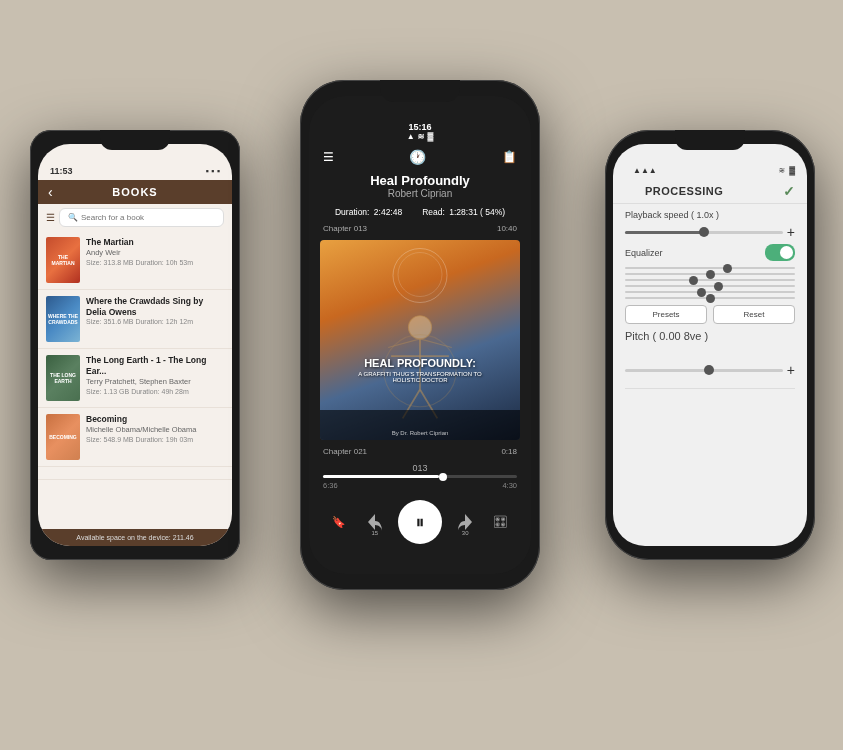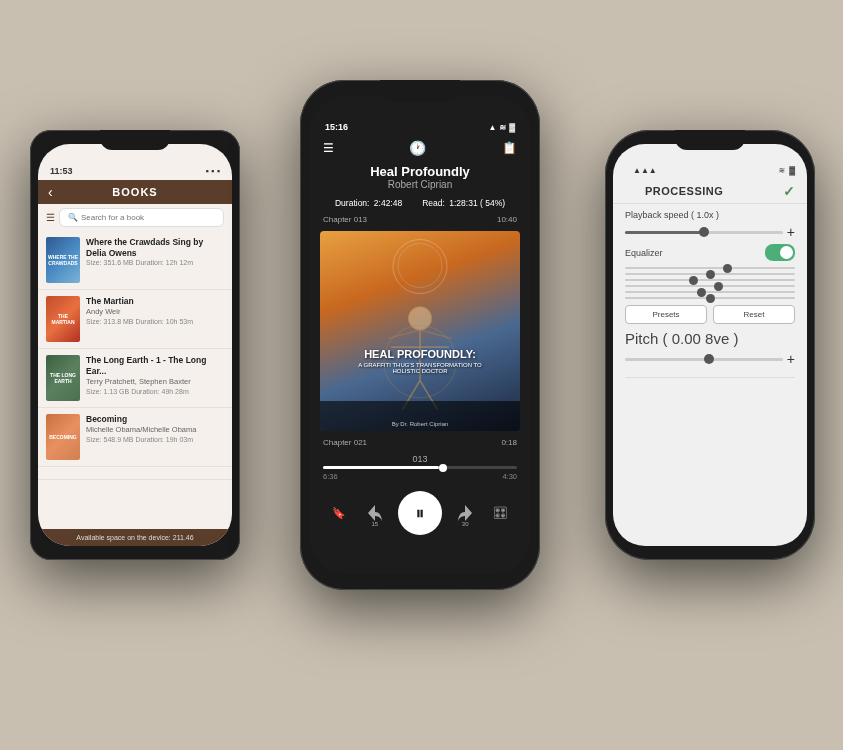--- a/index.html
+++ b/index.html
@@ -222,20 +222,21 @@
 
     
     .center-status-bar {
       display: flex;
       justify-content: space-between;
       align-items: center;
       padding: 26px 16px 4px;
       font-size: 9px;
       font-weight: 600;
       color: #fff;
+      flex-direction: column;
     }
     .center-top-bar {
       display: flex;
       justify-content: space-between;
       align-items: center;
       padding: 4px 14px 4px;
       color: #fff;
     }
     .center-book-header {
       text-align: center;
@@ -529,23 +530,23 @@
       border-radius: 4px;
       padding: 4px;
       font-size: 8px;
       color: #444;
       text-align: center;
     }
     .pitch-section {
       padding: 0 12px 6px;
     }
     .pitch-label {
-      font-size: 15px;
+      font-size: 11px;
       color: #444;
-      margin-bottom: 4px;
+      margin-bottom: 20px;
     }
     .pitch-slider-row {
       display: flex;
       align-items: center;
       gap: 4px;
     }
     .pitch-slider-track {
       flex: 1;
       height: 3px;
       background: #ccc;
@@ -599,37 +600,37 @@
           <span style="font-size:10px;color:#5a3e2b;">☰</span>
           <div class="left-search" style="margin:0;flex:1;">
             <span style="color:#aaa;font-size:8px;margin-right:3px;">🔍</span>
             <input type="text" style="font-size: 8px; border: none; outline: none; background: transparent; color: rgb(153, 153, 153); width: 100%;" placeholder="Search for a book">
           </div>
         </div>
 
         <div class="book-list" style="flex:1;overflow:hidden;">
 
           <div class="book-item">
-            <div class="book-cover cover-crawdads">
-              <span style="font-size:5px;text-align:center;padding:2px;line-height:1.2;">WHERE THE CRAWDADS</span>
-            </div>
-            <div class="book-info">
-              <div class="book-title">Where the Crawdads Sing by Delia Owens</div>
-              <div class="book-meta">Size: 351.6 MB  Duration: 12h 12m</div>
-            </div>
-          </div>
-
-          <div class="book-item">
             <div class="book-cover cover-martian">
               <span style="font-size:5px;text-align:center;padding:2px;line-height:1.2;">THE MARTIAN</span>
             </div>
             <div class="book-info">
               <div class="book-title">The Martian</div>
               <div class="book-author">Andy Weir</div>
               <div class="book-meta">Size: 313.8 MB  Duration: 10h 53m</div>
+            </div>
+          </div>
+
+          <div class="book-item">
+            <div class="book-cover cover-crawdads">
+              <span style="font-size:5px;text-align:center;padding:2px;line-height:1.2;">WHERE THE CRAWDADS</span>
+            </div>
+            <div class="book-info">
+              <div class="book-title">Where the Crawdads Sing by Delia Owens</div>
+              <div class="book-meta">Size: 351.6 MB  Duration: 12h 12m</div>
             </div>
           </div>
 
 
           <div class="book-item">
             <div class="book-cover cover-longearth">
               <span style="font-size:5px;text-align:center;padding:2px;line-height:1.2;">THE LONG EARTH</span>
             </div>
             <div class="book-info">
               <div class="book-title">The Long Earth - 1 - The Long Ear...</div>

